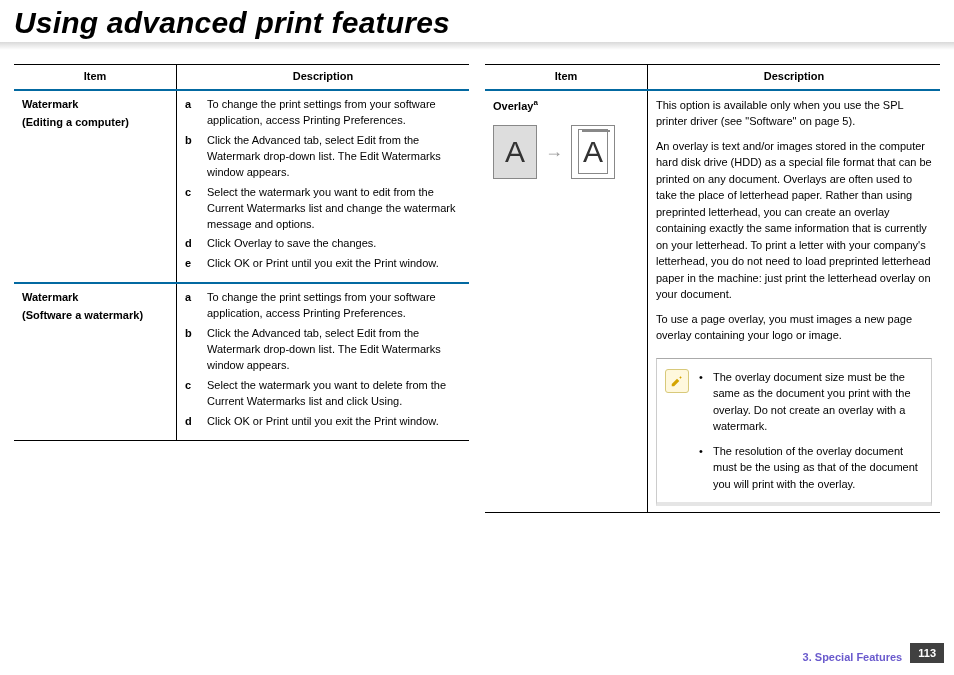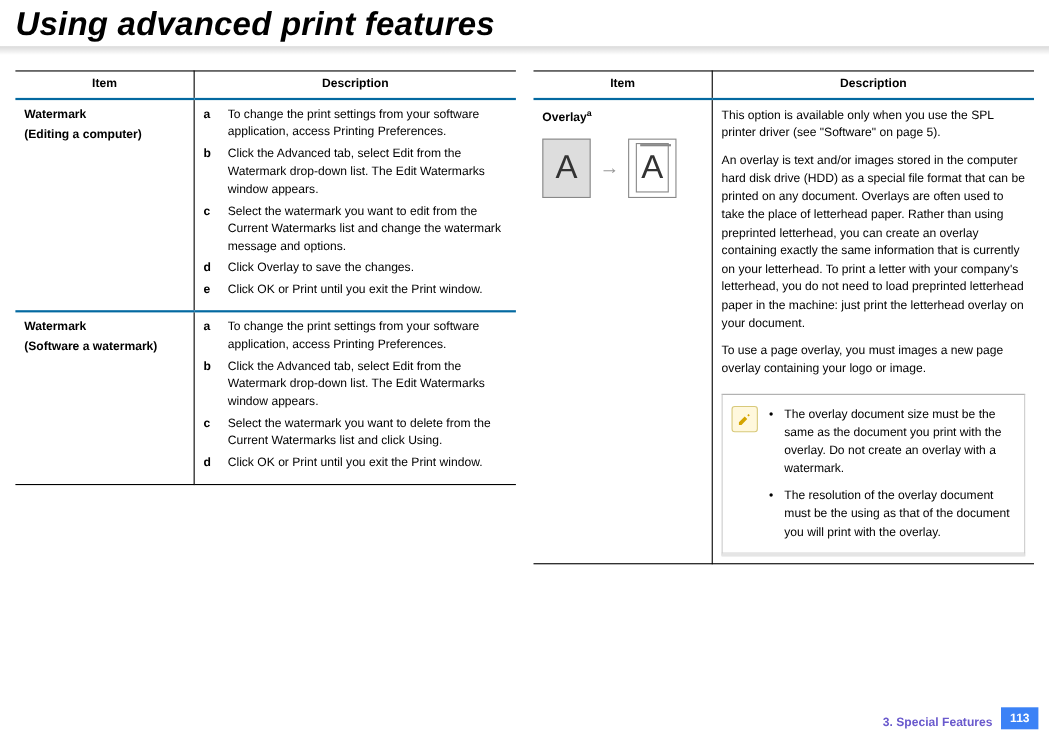--- a/index.html
+++ b/index.html
@@ -28,21 +28,21 @@
   .para{font-size:11px;line-height:1.5;margin:0 0 8px}
   .note-box{margin-top:14px;border:1px solid #ccc;border-top:1px solid #aaa;border-bottom:4px solid #e5e5e5;padding:10px 10px 10px 42px;position:relative;font-size:11px;line-height:1.5}
   .note-box .icon{position:absolute;left:8px;top:10px;width:22px;height:22px;background:#fff8dd;border:1px solid #d8c97a;border-radius:3px;display:flex;align-items:center;justify-content:center}
   .note-box .icon svg{width:14px;height:14px}
   .note-box ul{list-style:none;margin:0;padding:0}
   .note-box li{display:flex;gap:8px;margin-bottom:8px}
   .note-box li:last-child{margin-bottom:0}
   .note-box .dot{min-width:6px}
   .footer{position:absolute;right:10px;bottom:12px;display:flex;align-items:flex-end;gap:8px;font-size:11px}
   .footer .chap{color:#6a5acd;font-weight:700}
-  .footer .pg{background:#3b82f6;color:#fff;font-weight:700;padding:4px 8px}
+  .footer .pg{background:#404040;color:#fff;font-weight:700;padding:4px 8px}
   sup{font-size:8px}
 </style>
 </head>
 <body>
 
 <div class="page">
   <div class="title-wrap">
     <h1 class="title">Using advanced print features</h1>
     <div class="title-shadow"></div>
   </div>

